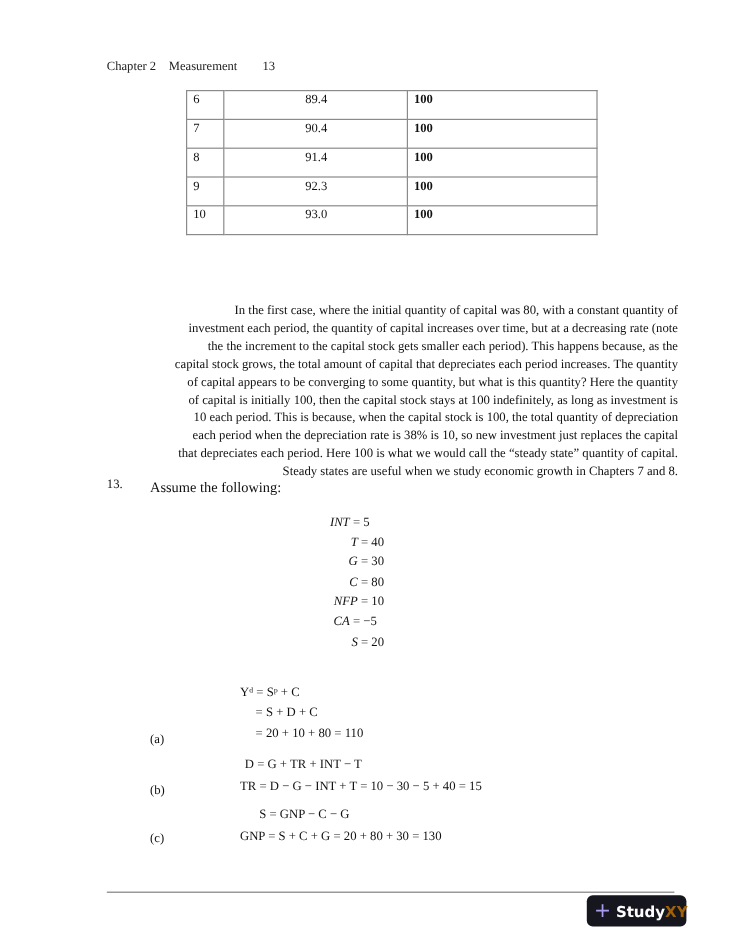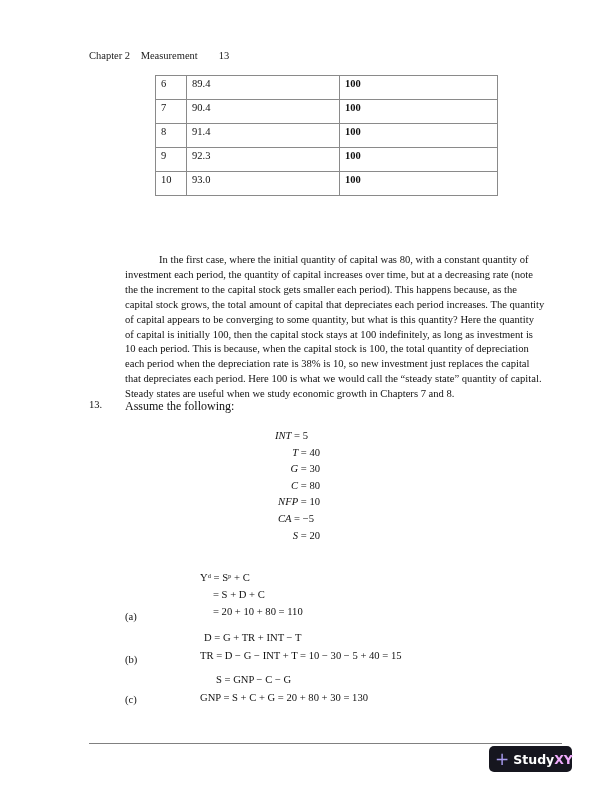--- a/index.html
+++ b/index.html
@@ -2,36 +2,36 @@
 <html><head>
 <meta charset="utf-8">
 <style>
   html, body { margin: 0; padding: 0; background: #ffffff; }
   body { width: 612px; height: 792px; position: relative; overflow: hidden; font-family: "Liberation Serif", serif; color: #111; }
   .header { position: absolute; left: 89px; top: 50px; font-family: Liberation Serif, serif; font-size: 10.5px; color: #222; white-space: pre; }
   .header span { display: inline-block; }
   .table { position: absolute; left: 155px; top: 75px; border-collapse: collapse; font-size: 10.5px; }
   .table td { border: 1px solid #8a8a8a; height: 24px; vertical-align: top; padding: 2px 4px 0 5px; box-sizing: border-box; }
   .table td.c0 { width: 31px; }
-  .table td.c1 { width: 153px; }
+  .table td.c1 { width: 153px; text-align: center; }
   .table td.c2 { width: 158px; font-weight: bold; }
   .para { position: absolute; left: 125px; top: 253px; width: 440px; font-size: 10.6px; line-height: 14.9px; }
-  .para div { white-space: nowrap; }
+  .para div { white-space: nowrap; text-align: right; }
   .para .indent { padding-left: 34px; }
   .qnum { position: absolute; left: 89px; top: 399px; font-size: 10.6px; }
   .qtext { position: absolute; left: 125px; top: 399px; font-size: 12px; }
   .givens { position: absolute; left: 200px; top: 428px; width: 120px; font-size: 10.6px; }
   .givens div { text-align: right; height: 16.6px; line-height: 16.6px; white-space: nowrap; }
   .math i { font-style: italic; }
   .label { position: absolute; left: 125px; font-size: 10.6px; }
   .eq { position: absolute; font-size: 10.6px; white-space: nowrap; }
   .footer-line { position: absolute; left: 89px; top: 743px; width: 473px; height: 0; border-top: 1px solid #808080; }
   .badge { position: absolute; left: 489px; top: 746px; width: 83px; height: 26px; background: #16161f; border-radius: 5px; display: flex; align-items: center; padding-left: 6px; box-sizing: border-box; font-family: "DejaVu Sans", sans-serif; font-weight: bold; font-size: 12.5px; color: #fff; }
   .badge .plus { color: #a99cf0; font-weight: normal; font-size: 17px; margin-right: 4px; line-height: 1; }
-  .badge .xy { color: #f0abfc; }
+  .badge .xy { color: #a16207; }
 </style>
 </head>
 <body>
 
 <div class="header"><span>Chapter 2</span>    <span>Measurement</span>        <span>13</span></div>
 
 <table class="table">
   <tbody>
     <tr>
       <td class="c0">6</td>

